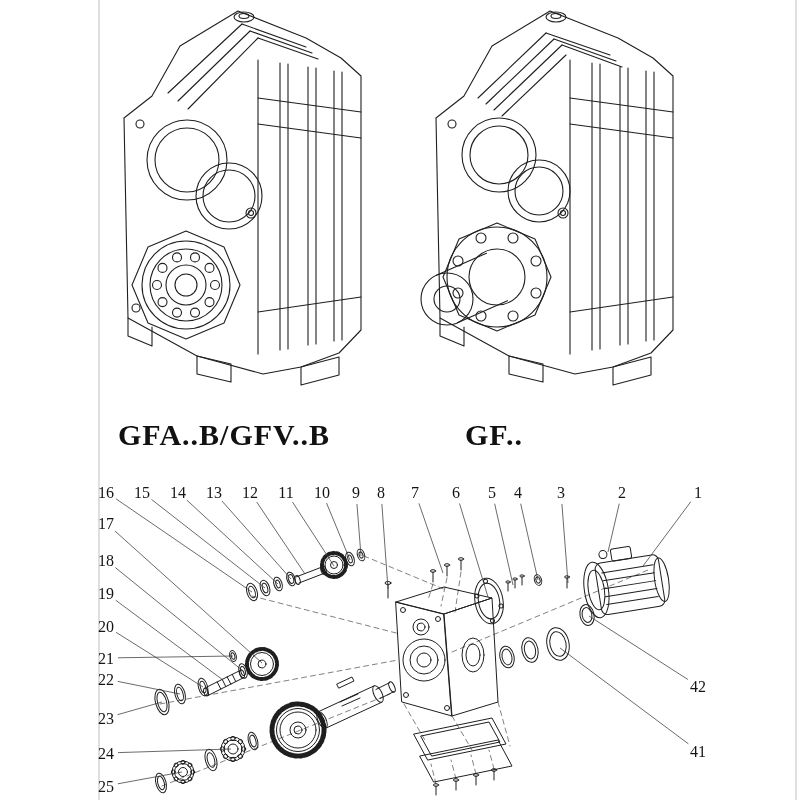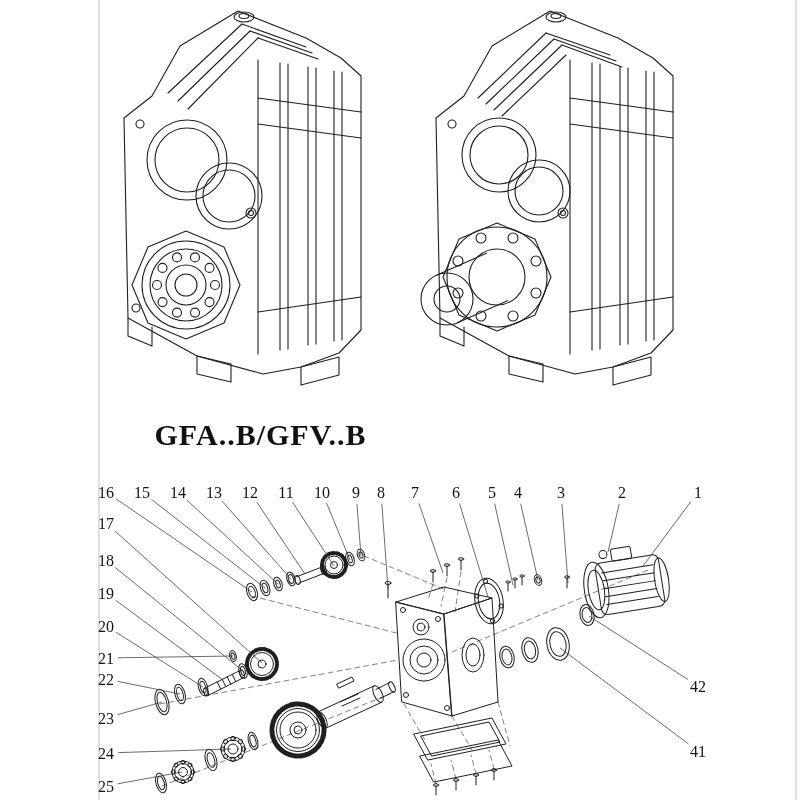--- a/index.html
+++ b/index.html
@@ -20,21 +20,20 @@
   svg#art .callouts text{
     font-family:"Liberation Serif", serif;
     font-size:16px;
     fill:#141414;
     text-anchor:middle;
     dominant-baseline:central;
   }
   svg#art #leaders line{stroke:var(--leader);stroke-width:0.75;}
   .caption{
     position:absolute;
-    text-align:center;
     font-family:"Liberation Serif", serif;
     font-weight:700;
     font-size:30px;
     letter-spacing:1px;
     color:#111;
     white-space:nowrap;
   }
 </style>
 </head>
 <body>
@@ -475,14 +474,15 @@
         <text x="106" y="679">22</text>
         <text x="106" y="718">23</text>
         <text x="106" y="753">24</text>
         <text x="106" y="786">25</text>
         <text x="698" y="686">42</text>
         <text x="698" y="751">41</text>
       </g>
   </svg>
 
   <div class="caption" style="left:118px; top:418px; width:285px">GFA..B/GFV..B</div>
+  <div class="caption" style="left:465px; top:418px; width:180px">GF..</div>
 
 </div>
 
 </body></html>

